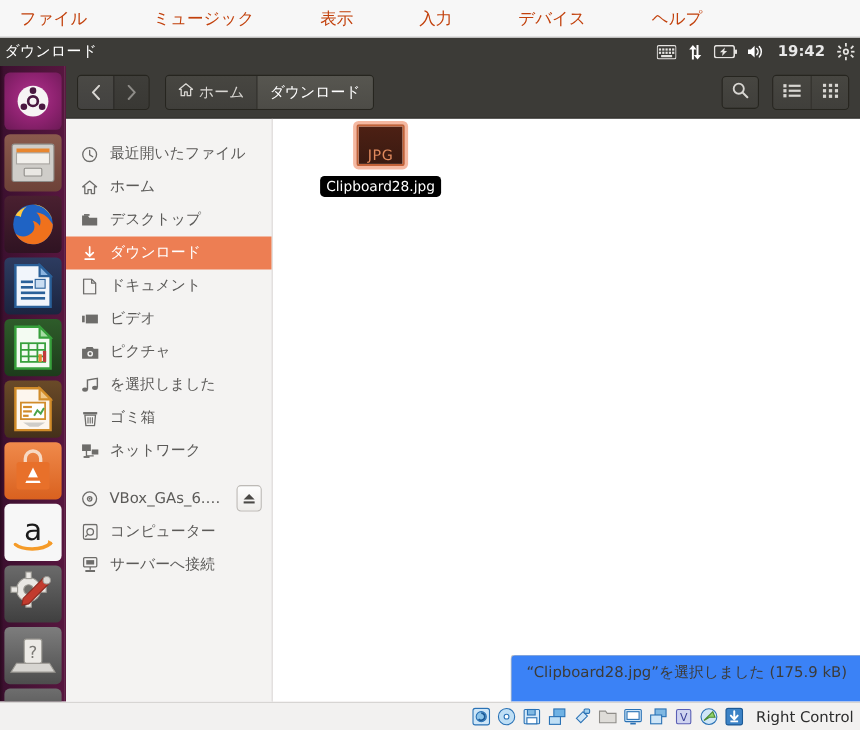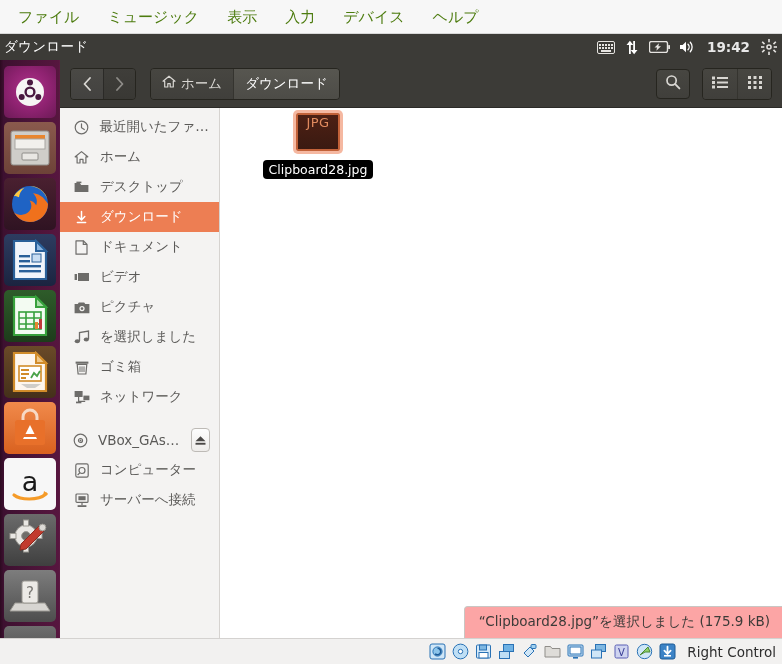--- a/index.html
+++ b/index.html
@@ -11,21 +11,21 @@
   #root { position: relative; width: 782px; height: 664px; }
 
   
   .vbox-menubar {
     position: absolute; left: 0; top: 0; width: 782px; height: 34px;
     background: #f7f7f7;
     display: flex; align-items: center;
     border-bottom: 1px solid #d8d8d8;
   }
   .vbox-menu-item {
-    font-size: 15px; color: #4d7c0f; padding: 0 14px; line-height: 34px;
+    font-size: 15px; color: #c2410c; padding: 0 30px; line-height: 34px;
     white-space: nowrap;
   }
   .vbox-menubar .vbox-menu-item:first-child { padding-left: 18px; }
 
   
   .guest {
     position: absolute; left: 0; top: 34px; width: 782px; height: 604px;
     background: #fff; overflow: hidden;
   }
 
@@ -98,22 +98,22 @@
   .viewtoggle .seg {
     width: 34px; height: 30px; display: flex; align-items: center; justify-content: center;
     background: linear-gradient(to bottom, #474641, #403f3b); color: #d8d6d2;
   }
   .viewtoggle .seg + .seg { border-left: 1px solid #35342f; }
 
   .body-row { display: flex; height: 530px; }
 
   
   .sidebar {
-    width: 160px; background: #f4f3f2; border-right: 1px solid #d6d3d0;
-    padding-top: 4px; overflow: hidden;
+    width: 188px; background: #f4f3f2; border-right: 1px solid #d6d3d0;
+    padding-top: 17px; overflow: hidden;
   }
   .side-item {
     height: 30px; display: flex; align-items: center; gap: 10px;
     padding-left: 13px; font-size: 13.5px; color: #5b5a58; white-space: nowrap;
   }
   .side-item .ico { width: 17px; display: flex; align-items: center; justify-content: center; color: #6d6c6a; }
   .side-item.selected { background: #ed7e53; color: #ffffff; }
   .side-item.selected .ico { color: #ffffff; }
   .side-sep { height: 13px; }
   .side-item .label { overflow: hidden; text-overflow: ellipsis; }
@@ -127,36 +127,36 @@
   
   .fileview { flex: 1; background: #ffffff; position: relative; }
   .file-item {
     position: absolute; left: 43px; top: 5px; width: 110px;
     display: flex; flex-direction: column; align-items: center;
   }
   .thumb {
     width: 44px; height: 38px;
     background: linear-gradient(to bottom, #4d2014, #3a1a11);
     border: 2px solid #c26239; border-radius: 2px;
-    display: flex; align-items: flex-start; justify-content: center;
+    display: flex; align-items: flex-end; justify-content: center;
     box-shadow: 0 0 0 3px rgba(237,126,83,.55);
   }
   .thumb span { font-size: 13px; color: #e08a5e; letter-spacing: .5px; }
   .file-label {
     margin-top: 9px; background: #000000; color: #ffffff;
     font-size: 12.5px; border-radius: 4px; padding: 2px 6px; white-space: nowrap;
   }
 
   
   .status-overlay {
     position: absolute; right: 0px; bottom: 0px;
-    background: #fca5a5; border: 1px solid #c9c6c3;
+    background: #3b82f6; border: 1px solid #c9c6c3;
     border-right: none; border-bottom: none;
     border-top-left-radius: 4px;
-    padding: 6px 12px 7px 14px; font-size: 13.5px; color: #3c3b38; white-space: nowrap;
+    padding: 6px 12px 18px 14px; font-size: 13.5px; color: #3c3b38; white-space: nowrap;
   }
 
   
   .vbox-statusbar {
     position: absolute; left: 0; bottom: 0; width: 782px; height: 26px;
     background: #f2f1f0; border-top: 1px solid #d4d2d0;
     display: flex; align-items: center; justify-content: flex-end;
     padding-right: 6px; gap: 6px;
   }
   .vbox-statusbar .sico { width: 17px; height: 17px; display: block; }

